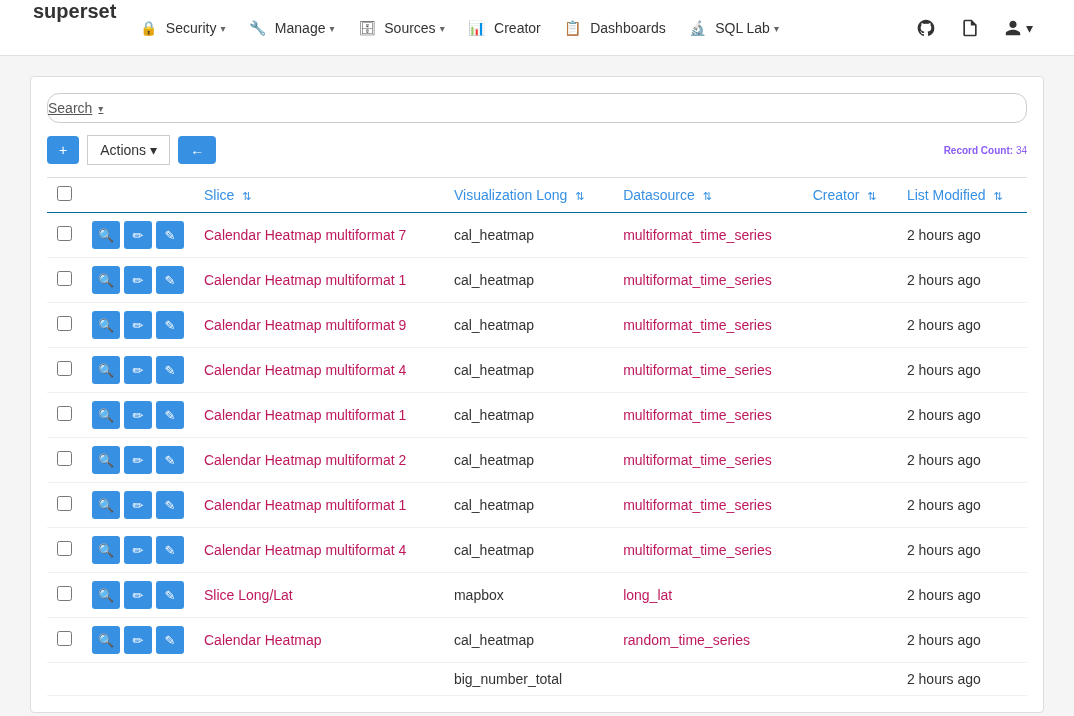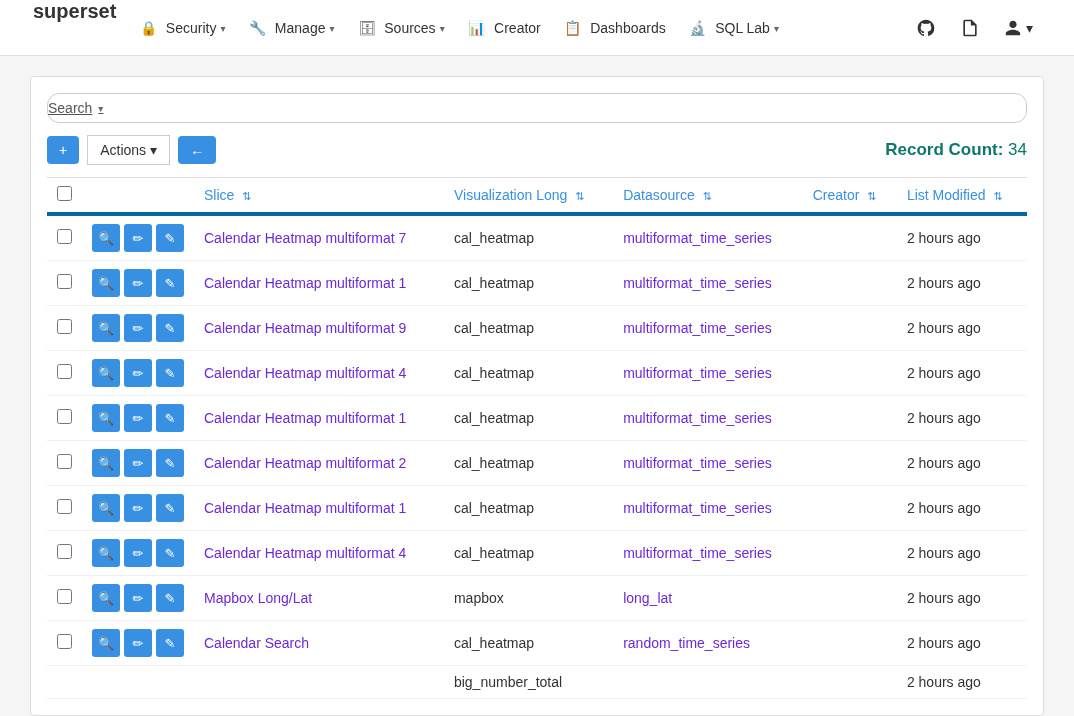--- a/index.html
+++ b/index.html
@@ -98,22 +98,22 @@
 
     
     .toolbar {
       display: flex;
       align-items: center;
       gap: 8px;
       margin-bottom: 12px;
     }
     .toolbar-right {
       margin-left: auto;
-      font-size: 17px;
-      color: #0f766e;
+      font-size: 10px;
+      color: #8b5cf6;
     }
     .btn-primary {
       background: #3890e3;
       color: #fff;
       border: none;
       border-radius: 4px;
       padding: 6px 12px;
       cursor: pointer;
       font-size: 14px;
       display: flex;
@@ -134,21 +134,21 @@
     }
 
     
     .data-table {
       width: 100%;
       border-collapse: collapse;
       font-size: 14px;
     }
     .data-table th {
       border-top: 1px solid #ddd;
-      border-bottom: 4px solid #0369a1;
+      border-bottom: 1px solid #0369a1;
       padding: 8px 10px;
       text-align: left;
       font-weight: normal;
       color: #3890e3;
       background: #fff;
       white-space: nowrap;
     }
     .data-table th.sortable {
       cursor: pointer;
     }
@@ -180,21 +180,21 @@
       height: 28px;
       display: flex;
       align-items: center;
       justify-content: center;
       cursor: pointer;
       font-size: 13px;
     }
 
     
     .link {
-      color: #6d28d9;
+      color: #be185d;
       text-decoration: none;
       cursor: pointer;
     }
 
     
     input[type="checkbox"] {
       width: 15px;
       height: 15px;
       cursor: pointer;
     }
@@ -440,36 +440,36 @@
           </tr>
           <tr>
             <td><input type="checkbox" style=""></td>
             <td>
               <div class="row-actions">
                 <button class="row-btn" title="preview">🔍</button>
                 <button class="row-btn" title="edit">✏</button>
                 <button class="row-btn" title="delete">✎</button>
               </div>
             </td>
-            <td><a class="link">Mapbox Long/Lat</a></td>
+            <td><a class="link">Slice Long/Lat</a></td>
             <td>mapbox</td>
             <td><a class="link">long_lat</a></td>
             <td></td>
             <td>2 hours ago</td>
           </tr>
           <tr>
             <td><input type="checkbox" style=""></td>
             <td>
               <div class="row-actions">
                 <button class="row-btn" title="preview">🔍</button>
                 <button class="row-btn" title="edit">✏</button>
                 <button class="row-btn" title="delete">✎</button>
               </div>
             </td>
-            <td><a class="link">Calendar Search</a></td>
+            <td><a class="link">Calendar Heatmap</a></td>
             <td>cal_heatmap</td>
             <td><a class="link">random_time_series</a></td>
             <td></td>
             <td>2 hours ago</td>
           </tr>
           <tr>
             <td></td>
             <td></td>
             <td></td>
             <td>big_number_total</td>

